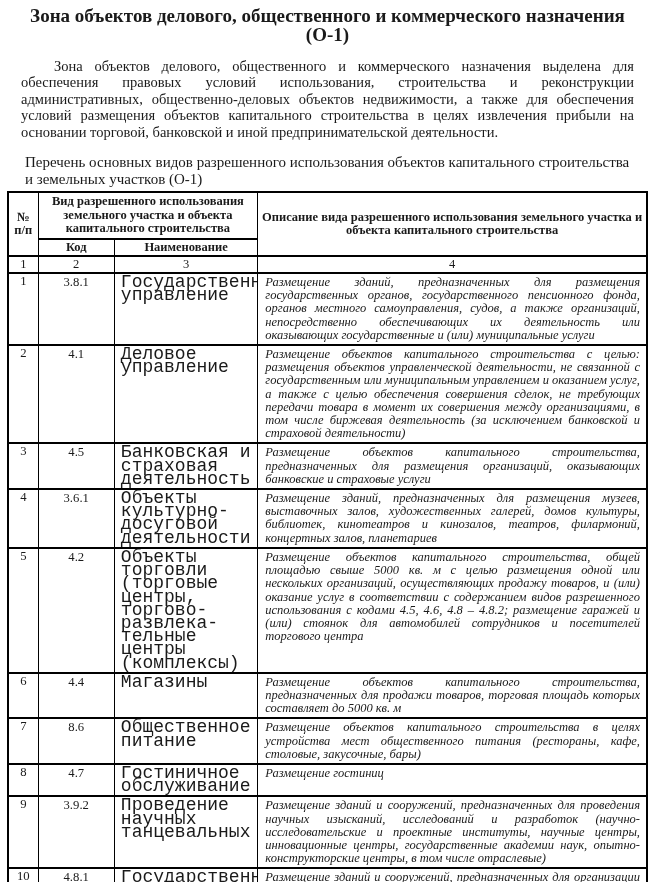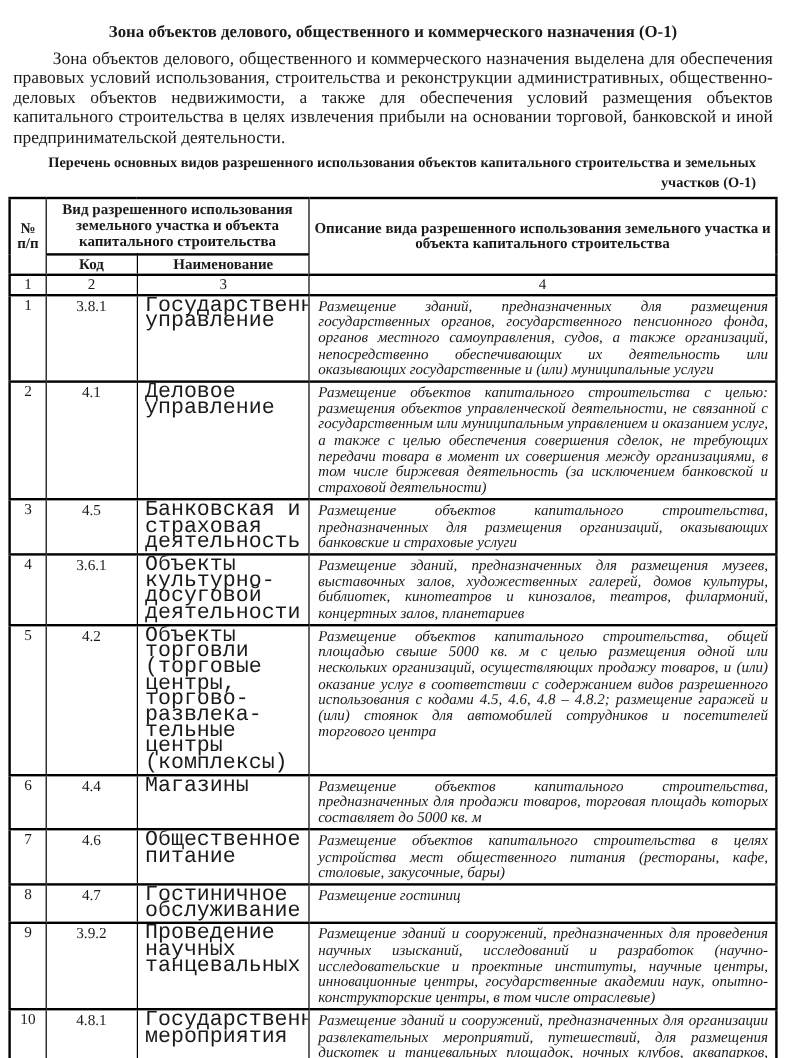--- a/index.html
+++ b/index.html
@@ -13,35 +13,35 @@
     overflow: hidden;
     font-family: "Liberation Serif", "DejaVu Serif", serif;
     color: #1a1a1a;
   }
   .page {
     padding: 2px 7px 0 7px;
   }
   .doc-title {
     font-weight: bold;
     text-align: center;
-    font-size: 14px;
+    font-size: 19px;
     line-height: 19px;
-    margin: 16px 0 2px 0;
+    margin: 4px 0 2px 0;
   }
   .intro {
-    margin: 4px;
+    margin: 14px;
     font-size: 14.5px;
     line-height: 16.4px;
     text-align: justify;
     text-indent: 33px;
   }
   .doc-subtitle {
-    font-weight: bold;
-    text-align: right;
-    font-size: 12px;
+    font-weight: normal;
+    text-align: left;
+    font-size: 15px;
     line-height: 17px;
     margin: 2px 18px 3px 18px;
   }
   table.reg-table {
     border-collapse: collapse;
     table-layout: fixed;
     width: 641px;
     border: 2px solid #000;
   }
   .reg-table th, .reg-table td {
@@ -170,21 +170,21 @@
 
   <tr>
     <td class="c-num">6</td>
     <td class="c-code">4.4</td>
     <td class="c-name">Магазины</td>
     <td class="c-desc">Размещение объектов капитального строительства, предназначенных для продажи товаров, торговая площадь которых составляет до 5000 кв. м</td>
   </tr>
 
   <tr>
     <td class="c-num">7</td>
-    <td class="c-code">4.6</td>
+    <td class="c-code">8.6</td>
     <td class="c-name">Общественное питание</td>
     <td class="c-desc">Размещение объектов капитального строительства в целях устройства мест общественного питания (рестораны, кафе, столовые, закусочные, бары)</td>
   </tr>
 
   <tr>
     <td class="c-num">8</td>
     <td class="c-code">4.7</td>
     <td class="c-name">Гостиничное обслуживание</td>
     <td class="c-desc">Размещение гостиниц</td>
   </tr>

